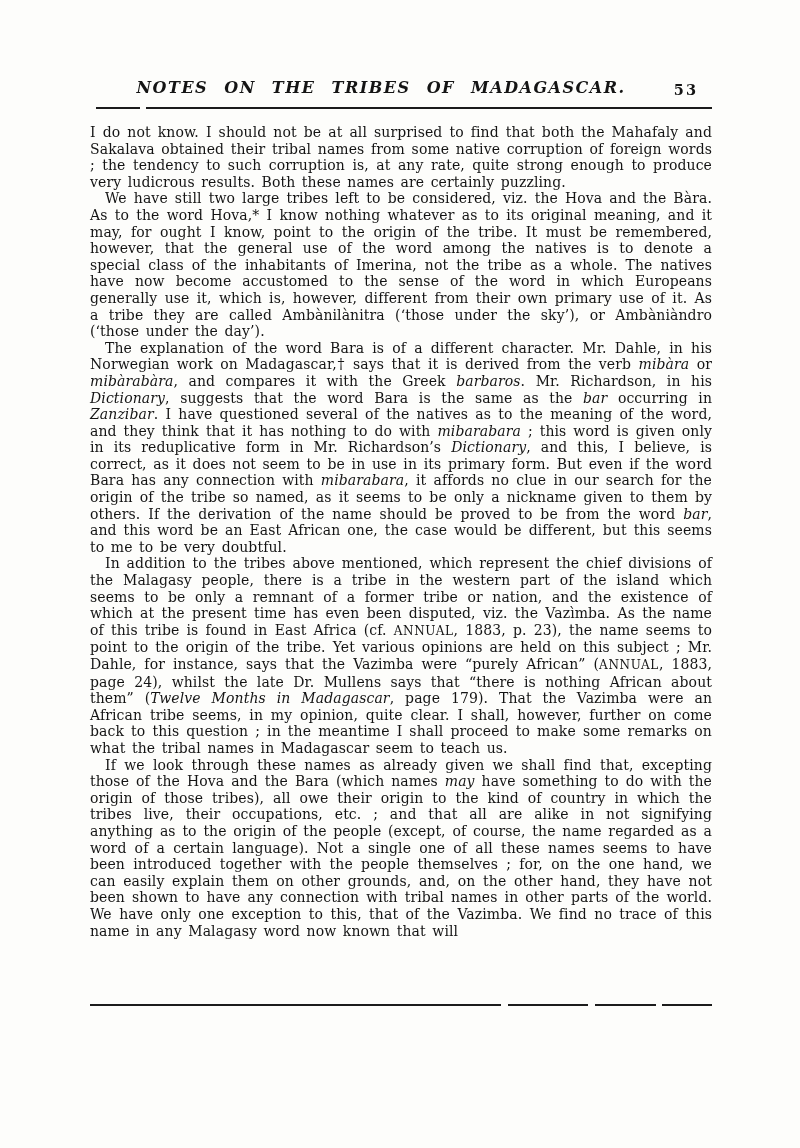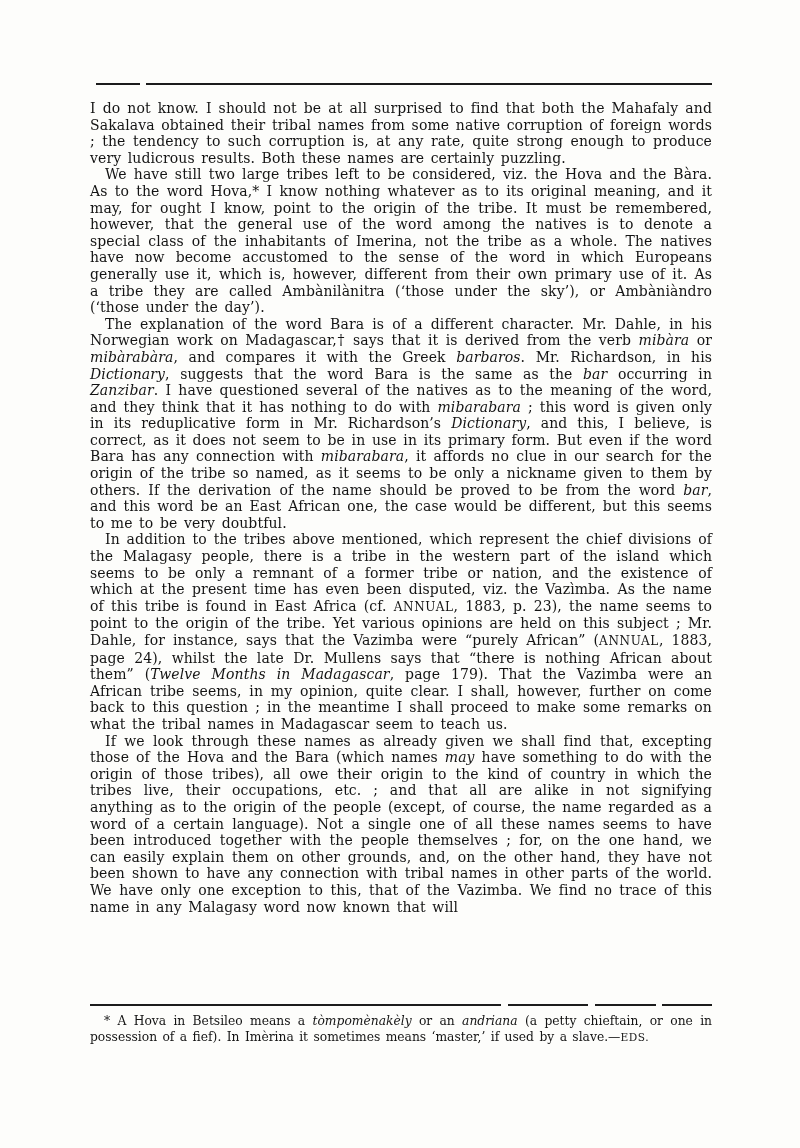--- a/index.html
+++ b/index.html
@@ -91,29 +91,32 @@
     text-align: justify;
     word-spacing: 1.5px;
   }
   .footnotes .para.indent { text-indent: 14px; }
 </style>
 </head>
 <body>
 
 <div class="sheet">
   <div class="column">
+    <div class="runhead">
+      <div class="runhead-title">NOTES ON THE TRIBES OF MADAGASCAR.</div>
+      <div class="runhead-num">53</div>
+    </div>
     <div class="head-rule"></div>
     <div class="bodytext">
         <p class="para"><span>I do not know. I should not be at all surprised to find that both the Mahafaly and Sakalava obtained their tribal names from some native corruption of foreign words ; the tendency to such corruption is, at any rate, quite strong enough to produce very ludicrous results. Both these names are certainly puzzling.</span></p>
         <p class="para indent"><span>We have still two large tribes left to be considered, viz. the Hova and the Bàra. As to the word Hova,* I know nothing whatever as to its original meaning, and it may, for ought I know, point to the origin of the tribe. It must be remembered, however, that the general use of the word among the natives is to denote a special class of the inhabitants of Imerina, not the tribe as a whole. The natives have now become accustomed to the sense of the word in which Europeans generally use it, which is, however, different from their own primary use of it. As a tribe they are called Ambànilànitra (‘those under the sky’), or Ambàniàndro (‘those under the day’).</span></p>
         <p class="para indent"><span>The explanation of the word Bara is of a different character. Mr. Dahle, in his Norwegian work on Madagascar,† says that it is derived from the verb </span><span class="it">mibàra</span><span> or </span><span class="it">mibàrabàra</span><span>, and compares it with the Greek </span><span class="it">barbaros</span><span>. Mr. Richardson, in his </span><span class="it">Dictionary</span><span>, suggests that the word Bara is the same as the </span><span class="it">bar</span><span> occurring in </span><span class="it">Zanzibar</span><span>. I have questioned several of the natives as to the meaning of the word, and they think that it has nothing to do with </span><span class="it">mibarabara</span><span> ; this word is given only in its reduplicative form in Mr. Richardson’s </span><span class="it">Dictionary</span><span>, and this, I believe, is correct, as it does not seem to be in use in its primary form. But even if the word Bara has any connection with </span><span class="it">mibarabara</span><span>, it affords no clue in our search for the origin of the tribe so named, as it seems to be only a nickname given to them by others. If the derivation of the name should be proved to be from the word </span><span class="it">bar</span><span>, and this word be an East African one, the case would be different, but this seems to me to be very doubtful.</span></p>
         <p class="para indent"><span>In addition to the tribes above mentioned, which represent the chief divisions of the Malagasy people, there is a tribe in the western part of the island which seems to be only a remnant of a former tribe or nation, and the existence of which at the present time has even been disputed, viz. the Vazìmba. As the name of this tribe is found in East Africa (cf. </span><span class="sc">ANNUAL</span><span>, 1883, p. 23), the name seems to point to the origin of the tribe. Yet various opinions are held on this subject ; Mr. Dahle, for instance, says that the Vazimba were “purely African” (</span><span class="sc">ANNUAL</span><span>, 1883, page 24), whilst the late Dr. Mullens says that “there is nothing African about them” (</span><span class="it">Twelve Months in Madagascar</span><span>, page 179). That the Vazimba were an African tribe seems, in my opinion, quite clear. I shall, however, further on come back to this question ; in the meantime I shall proceed to make some remarks on what the tribal names in Madagascar seem to teach us.</span></p>
         <p class="para indent"><span>If we look through these names as already given we shall find that, excepting those of the Hova and the Bara (which names </span><span class="it">may</span><span> have something to do with the origin of those tribes), all owe their origin to the kind of country in which the tribes live, their occupations, etc. ; and that all are alike in not signifying anything as to the origin of the people (except, of course, the name regarded as a word of a certain language). Not a single one of all these names seems to have been introduced together with the people themselves ; for, on the one hand, we can easily explain them on other grounds, and, on the other hand, they have not been shown to have any connection with tribal names in other parts of the world. We have only one exception to this, that of the Vazimba. We find no trace of this name in any Malagasy word now known that will</span></p>
       </div>
   </div>
 
   <div class="footnote-block">
     <div class="foot-rule"></div>
     <div class="footnotes">
-        <p class="para indent"><span>* A Hova in Betsileo means a </span><span class="it">tòmpomènakèly</span><span> or an </span><span class="it">andriana</span><span> (a petty chieftain, or one in possession of a fief). In Imèrina it sometimes means ‘master,’ if used by a slave.—</span><span class="sc">EDS.</span></p>
       </div>
   </div>
 </div>
 
 </body></html>

